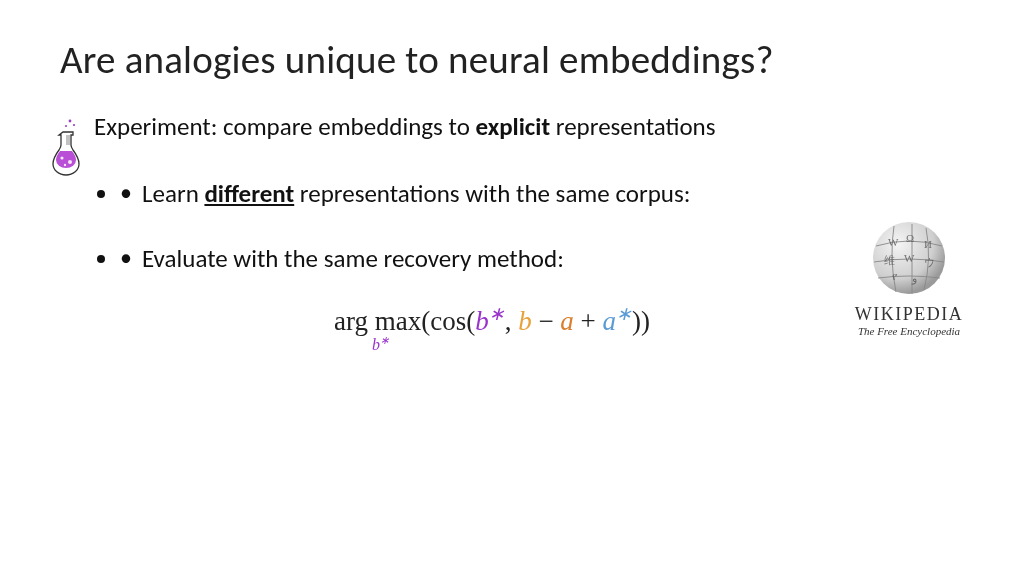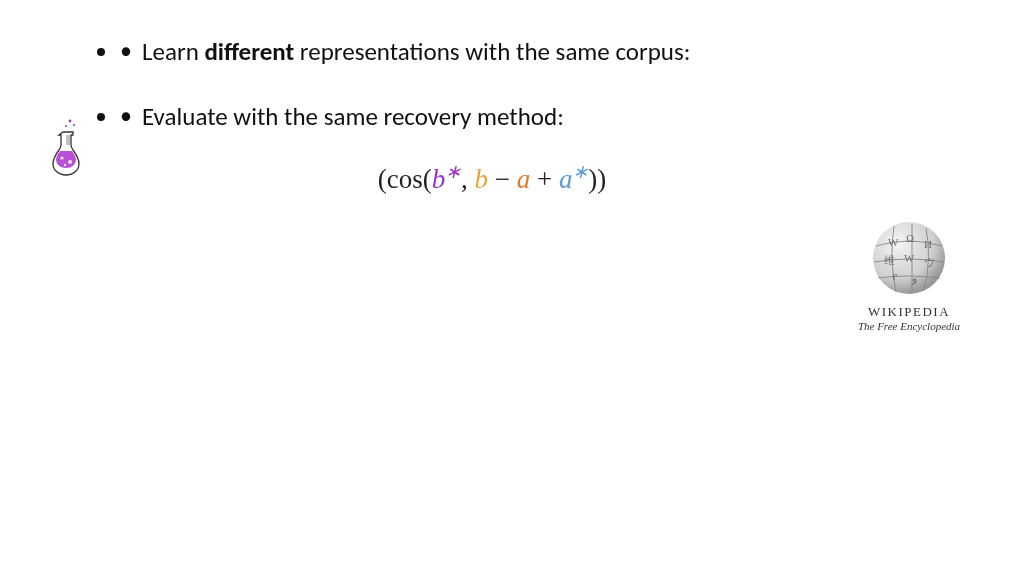--- a/index.html
+++ b/index.html
@@ -5,66 +5,73 @@
   * { margin: 0; padding: 0; box-sizing: border-box; }
   html, body { width: 1024px; height: 576px; background: #fff; font-family: "Calibri", "Segoe UI", Arial, sans-serif; color: #222; overflow: hidden; }
   .slide { position: relative; width: 1024px; height: 576px; padding: 36px 60px 40px 60px; }
   .title { font-size: 39px; font-weight: 400; color: #222; margin-bottom: 28px; letter-spacing: 0.2px; }
   .flask-icon { position: absolute; left: 48px; top: 118px; }
   .subtitle { font-size: 25px; color: #111; margin-left: 34px; margin-bottom: 36px; }
   .subtitle b { font-weight: 700; }
   .bullets { margin-left: 60px; }
   .bullet { font-size: 25px; color: #111; margin-bottom: 34px; position: relative; padding-left: 22px; }
   .bullet::before { content: "•"; position: absolute; left: 0; top: 0; font-size: 24px; }
-  .bullet b { font-weight: 700; }
+  .bullet b { font-weight: 700; text-decoration: underline; }
   .wiki { position: absolute; right: 60px; top: 218px; text-align: center; width: 110px; }
-  .wiki-word { font-family: "Times New Roman", serif; font-size: 13px; letter-spacing: 1.5px; color: #333; margin-top: 2px; }
+  .wiki-word { font-family: "Times New Roman", serif; font-size: 18px; letter-spacing: 1.5px; color: #333; margin-top: 2px; }
   .wiki-tag { font-family: "Times New Roman", serif; font-size: 11px; font-style: italic; color: #333; }
   .formula { font-family: "Cambria Math", "Times New Roman", serif; font-size: 27px; text-align: center; margin-top: -6px; margin-left: -40px; }
   .formula .argmax { display: inline-block; position: relative; }
   .formula .under { position: absolute; left: 38px; top: 28px; font-size: 16px; font-style: italic; }
   .sub-sup { font-size: 0.7em; vertical-align: super; }
   .bstar { color: #9933cc; font-style: italic; }
   .b-var { color: #e8a23d; font-style: italic; }
   .a-var { color: #d97f2e; font-style: italic; }
   .astar { color: #5b9bd5; font-style: italic; }
 </style>
 </head>
 <body>
 
 <div class="slide">
 
+  <h1 class="title">Are analogies unique to neural embeddings?</h1>
 
   <div class="flask-icon">
     <svg width="36" height="58" viewBox="0 0 36 58">
       <circle cx="22" cy="3" r="1.4" fill="#9b3fc7"></circle>
       <circle cx="26" cy="7" r="1.1" fill="#9b3fc7"></circle>
       <circle cx="18" cy="8" r="1.0" fill="#9b3fc7"></circle>
       <path d="M15 14 h10 v3 h-2 v10 q0 2 2 5 q6 8 6 14 a13 11 0 0 1 -26 0 q0 -6 6 -14 q2 -3 2 -5 v-10 h-2 z" fill="#fff" stroke="#333" stroke-width="1.3"></path>
       <path d="M8 42 q0 -4 4 -9 h12 q4 5 4 9 a10 8 0 0 1 -20 0 z" fill="#b84fd6"></path>
       <ellipse cx="14" cy="40" rx="1.6" ry="1.6" fill="#fff" opacity="0.85"></ellipse>
       <ellipse cx="22" cy="44" rx="2.0" ry="2.0" fill="#fff" opacity="0.85"></ellipse>
       <ellipse cx="17" cy="47" rx="1.2" ry="1.2" fill="#fff" opacity="0.85"></ellipse>
       <line x1="19" y1="17" x2="19" y2="27" stroke="#333" stroke-width="0.6"></line>
       <line x1="21" y1="17" x2="21" y2="27" stroke="#333" stroke-width="0.6"></line>
     </svg>
   </div>
 
+  <p class="subtitle">
+    <span>Experiment: compare embeddings to </span><b>explicit</b><span> representations</span>
+  </p>
 
   <ul class="bullets">
     <li class="bullet">
       <span>Learn </span><b>different</b><span> representations with the same corpus:</span>
     </li>
     <li class="bullet">
       <span>Evaluate with the same recovery method:</span>
     </li>
   </ul>
 
   <div class="formula">
-    <span>(cos(</span><span class="bstar"><span>b</span><span class="sub-sup">∗</span></span><span>, </span><span class="b-var">b</span><span> − </span><span class="a-var">a</span><span> + </span><span class="astar"><span>a</span><span class="sub-sup">∗</span></span><span>))</span>
+    <span class="argmax">
+      <span>arg max</span>
+      <span class="under bstar"><span>b</span><span class="sub-sup">∗</span></span>
+    </span><span>(cos(</span><span class="bstar"><span>b</span><span class="sub-sup">∗</span></span><span>, </span><span class="b-var">b</span><span> − </span><span class="a-var">a</span><span> + </span><span class="astar"><span>a</span><span class="sub-sup">∗</span></span><span>))</span>
   </div>
 
   <div class="wiki">
     <svg width="86" height="80" viewBox="0 0 86 80">
       <defs>
         <radialGradient id="g" cx="35%" cy="30%" r="70%">
           <stop offset="0%" stop-color="#f4f4f4"></stop>
           <stop offset="70%" stop-color="#cfcfcf"></stop>
           <stop offset="100%" stop-color="#9a9a9a"></stop>
         </radialGradient>

